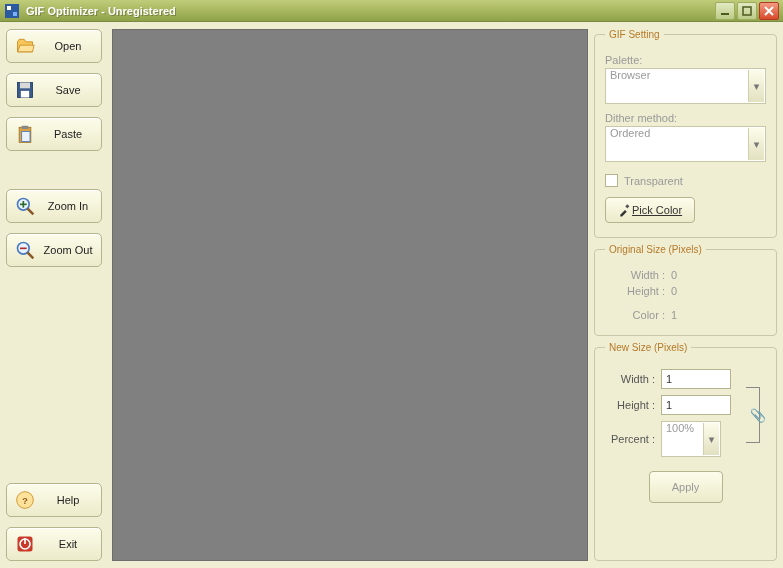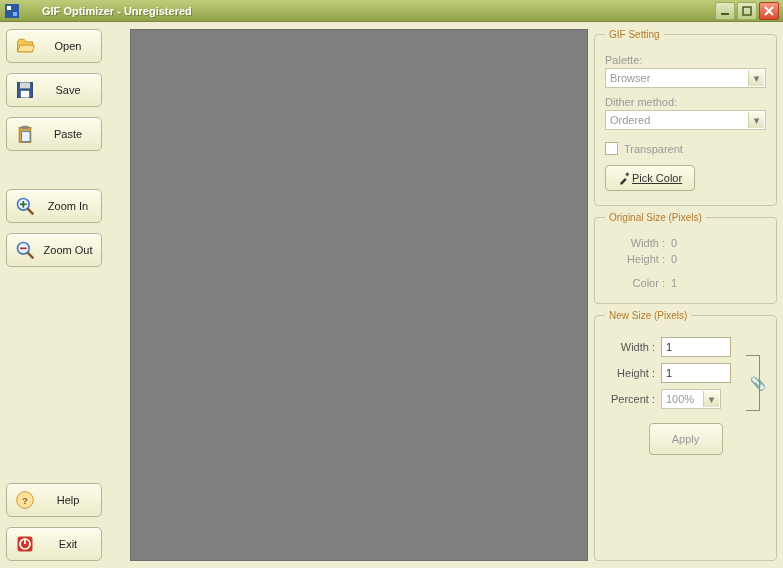--- a/index.html
+++ b/index.html
@@ -3,40 +3,39 @@
 <meta charset="utf-8">
 <style>
 * { box-sizing: border-box; margin: 0; padding: 0; font-family: Tahoma, Arial, sans-serif; font-size: 11px; }
 body { width: 783px; height: 568px; background: #efeed2; overflow: hidden; }
 
 .titlebar {
   height: 22px;
   background: linear-gradient(to bottom, #c0cc7a 0%, #a8b760 50%, #8fa248 100%);
   display: flex; align-items: center; padding: 0 4px;
   border-bottom: 1px solid #7a8a40;
-  gap: 16px;
 }
 .titlebar .app-icon { width: 16px; height: 16px; margin-right: 6px; }
 .titlebar .title { color: #fff; font-weight: bold; text-shadow: 1px 1px 0 rgba(0,0,0,.25); flex: 1; }
 .titlebar .win-btns { display: flex; gap: 2px; }
 .titlebar .win-btn {
   width: 20px; height: 18px; border: 1px solid #9cae5e;
   background: linear-gradient(to bottom,#e2e9c3,#bccc87);
   display: flex; align-items: center; justify-content: center;
   color: #4b5a20; border-radius: 2px;
 }
 .titlebar .win-btn.close { background: linear-gradient(to bottom,#f39a83,#d84a2a); border-color:#b23a20; color:#fff; }
 
 .body-area {
   position: absolute; top: 22px; left: 0; right: 0; bottom: 0;
   display: flex;
 }
 
 .left-col {
-  width: 130px; padding: 7px 6px;
+  width: 112px; padding: 7px 6px;
   display: flex; flex-direction: column;
   gap: 10px;
 }
 .tool-btn {
   width: 96px; height: 34px;
   background: linear-gradient(to bottom,#fdfceb,#ecebca);
   border: 1px solid #b5b48f; border-radius: 5px;
   display: flex; align-items: center;
   padding: 0 8px;
   box-shadow: inset 0 1px 0 #fff;
@@ -64,23 +63,23 @@
 fieldset {
   border: 1px solid #c8c7a8;
   border-radius: 4px;
   padding: 10px 10px;
   background: #efeed2;
 }
 fieldset legend { color: #b57a2a; padding: 0 4px; font-size: 10px; }
 
 .field-label { color: #999; margin: 4px 0 2px 0; }
 .select {
-  width: 100%; height: 20px;
+  width: 100%; height: 36px;
   background: #fff; border: 1px solid #c8c7a8;
-  display: flex; align-items: center; padding: 0 4px;
+  display: flex; align-items: flex-start; padding: 0 4px;
   color: #999; position: relative;
 }
 .select .arrow {
   position: absolute; right: 1px; top: 1px; bottom: 1px; width: 16px;
   background: linear-gradient(to bottom,#fdfceb,#e2e1c0);
   border-left: 1px solid #d0cfae;
   display:flex; align-items:center; justify-content:center;
   color:#777;
 }
 

